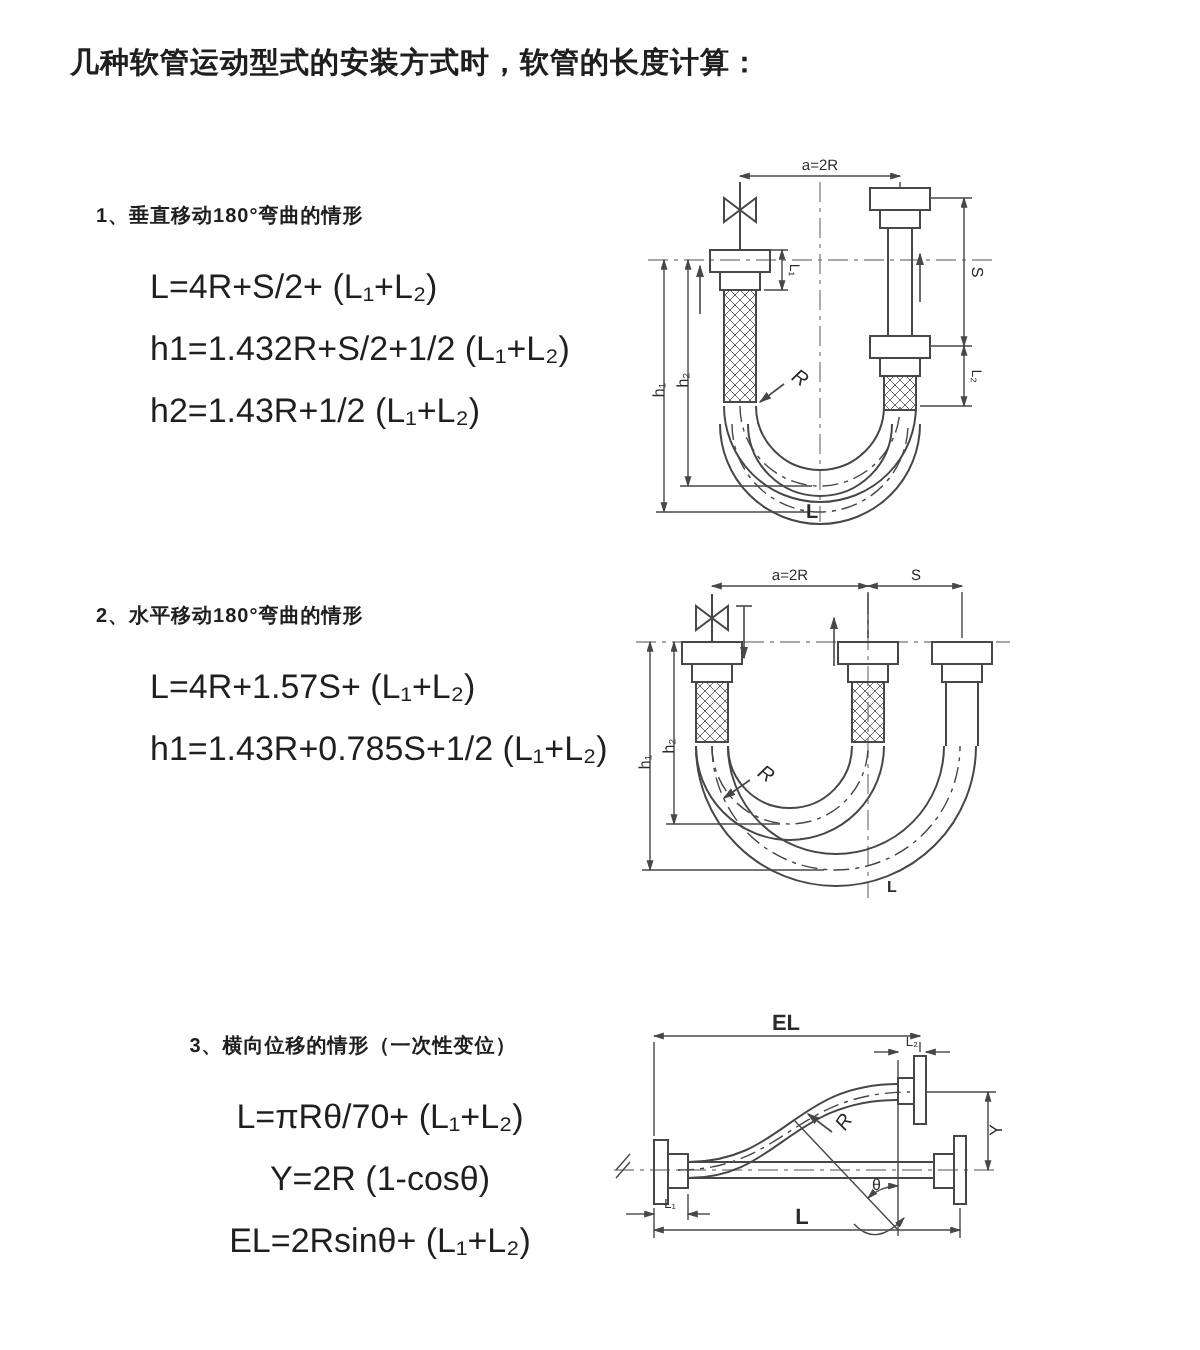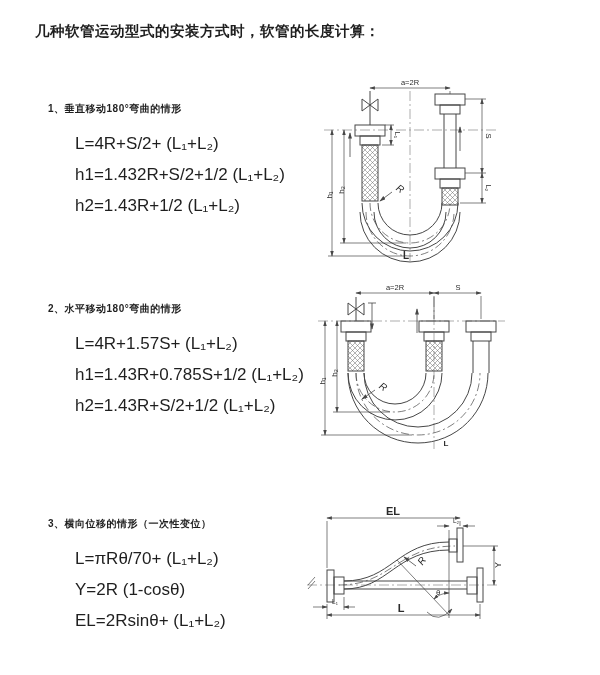--- a/index.html
+++ b/index.html
@@ -11,21 +11,21 @@
   }
   .page-title{
     position:absolute;left:35px;top:22px;
     font-size:14.5px;font-weight:600;letter-spacing:.5px;
   }
   .section{position:absolute;left:35px;width:270px;}
   .sec-heading{font-size:10px;font-weight:600;padding-left:13px;letter-spacing:.5px;line-height:20px;margin-bottom:9px;}
   .formula{font-size:17px;font-weight:400;padding-left:40px;line-height:31px;white-space:nowrap;}
   #sec1{top:99px;}
   #sec2{top:299px;}
-  #sec3{top:514px;}
+  #sec3{top:514px;text-align:center;}
   svg{position:absolute;}
   #dia1{left:300px;top:75px;}
   #dia2{left:300px;top:283px;}
   #dia3{left:297px;top:500px;}
   svg text{fill:#2b2b2b;font-family:"Liberation Sans","DejaVu Sans",sans-serif;}
 </style>
 </head>
 <body>
 
 <div class="page-title">几种软管运动型式的安装方式时，软管的长度计算：</div>
@@ -34,21 +34,20 @@
   <div class="sec-heading">1、垂直移动180°弯曲的情形</div>
   <div class="formula">L=4R+S/2+ (L₁+L₂)</div>
   <div class="formula">h1=1.432R+S/2+1/2 (L₁+L₂)</div>
   <div class="formula">h2=1.43R+1/2 (L₁+L₂)</div>
 </div>
 
 <div class="section" id="sec2">
   <div class="sec-heading">2、水平移动180°弯曲的情形</div>
   <div class="formula">L=4R+1.57S+ (L₁+L₂)</div>
   <div class="formula">h1=1.43R+0.785S+1/2 (L₁+L₂)</div>
-  <div class="formula">h2=1.43R+S/2+1/2 (L₁+L₂)</div>
 </div>
 
 <div class="section" id="sec3">
   <div class="sec-heading">3、横向位移的情形（一次性变位）</div>
   <div class="formula">L=πRθ/70+ (L₁+L₂)</div>
   <div class="formula">Y=2R (1-cosθ)</div>
   <div class="formula">EL=2Rsinθ+ (L₁+L₂)</div>
 </div>
 
 <svg id="dia1" width="290" height="192" viewBox="0 0 290 192">

